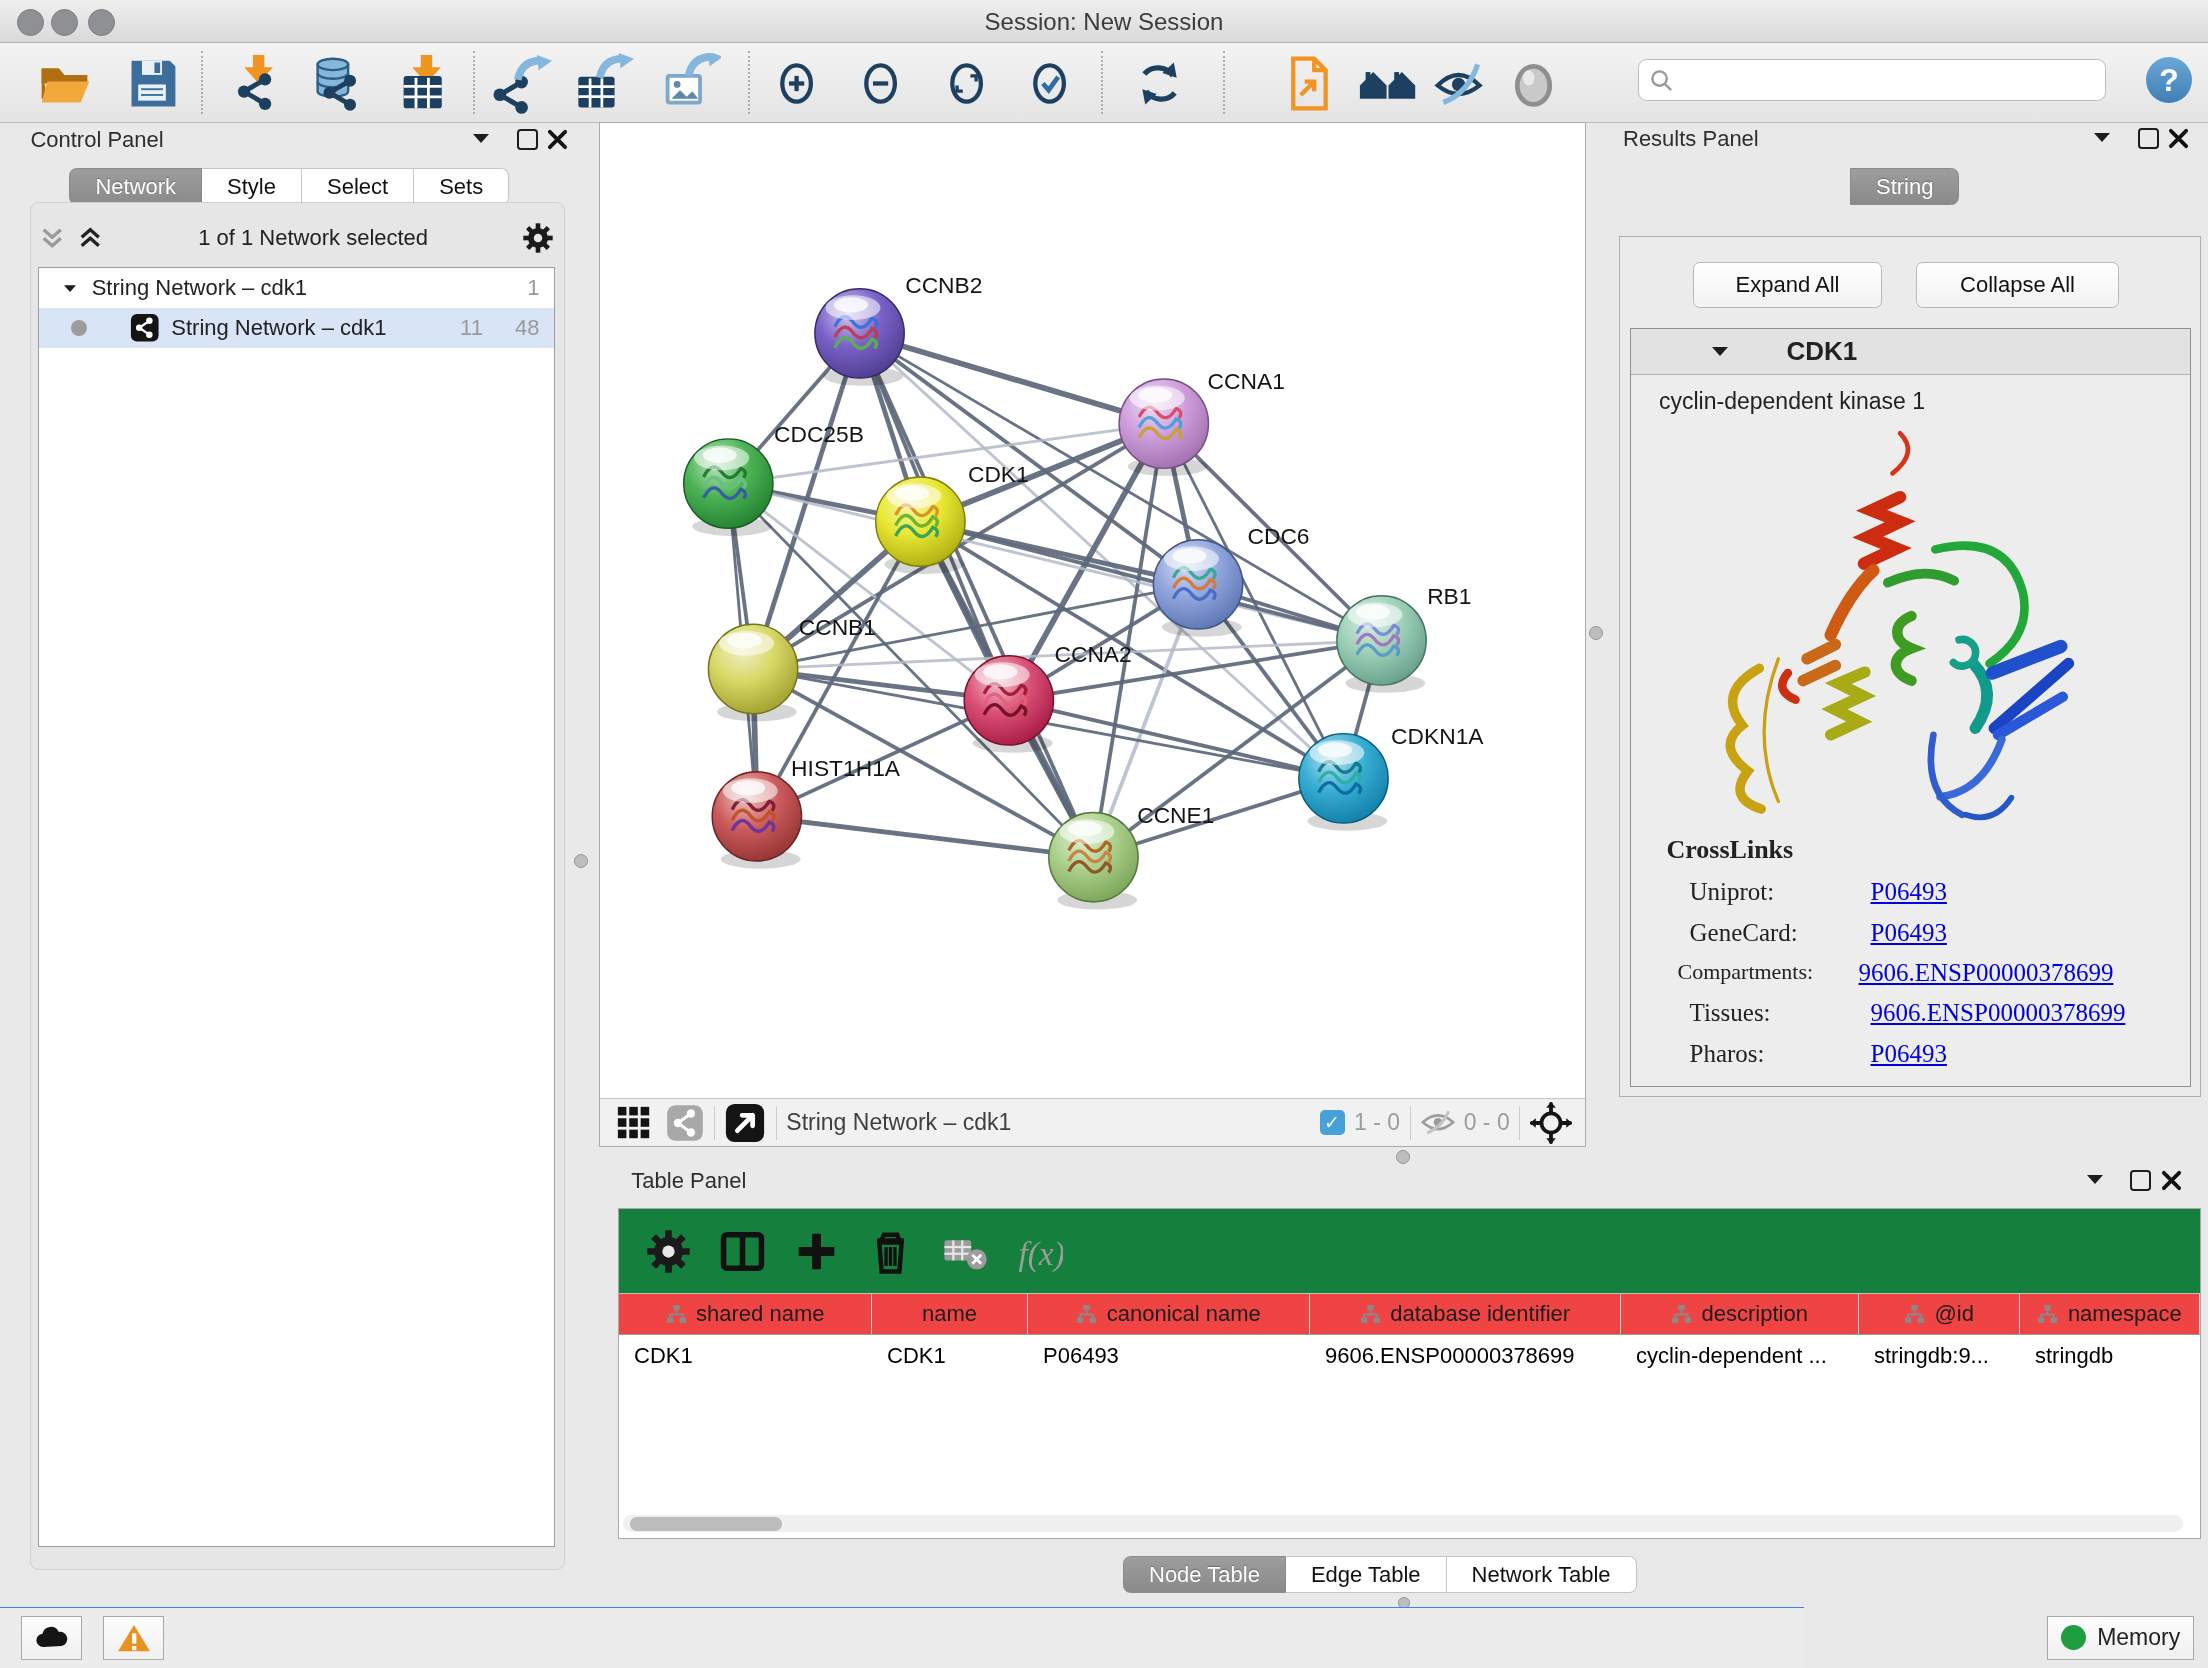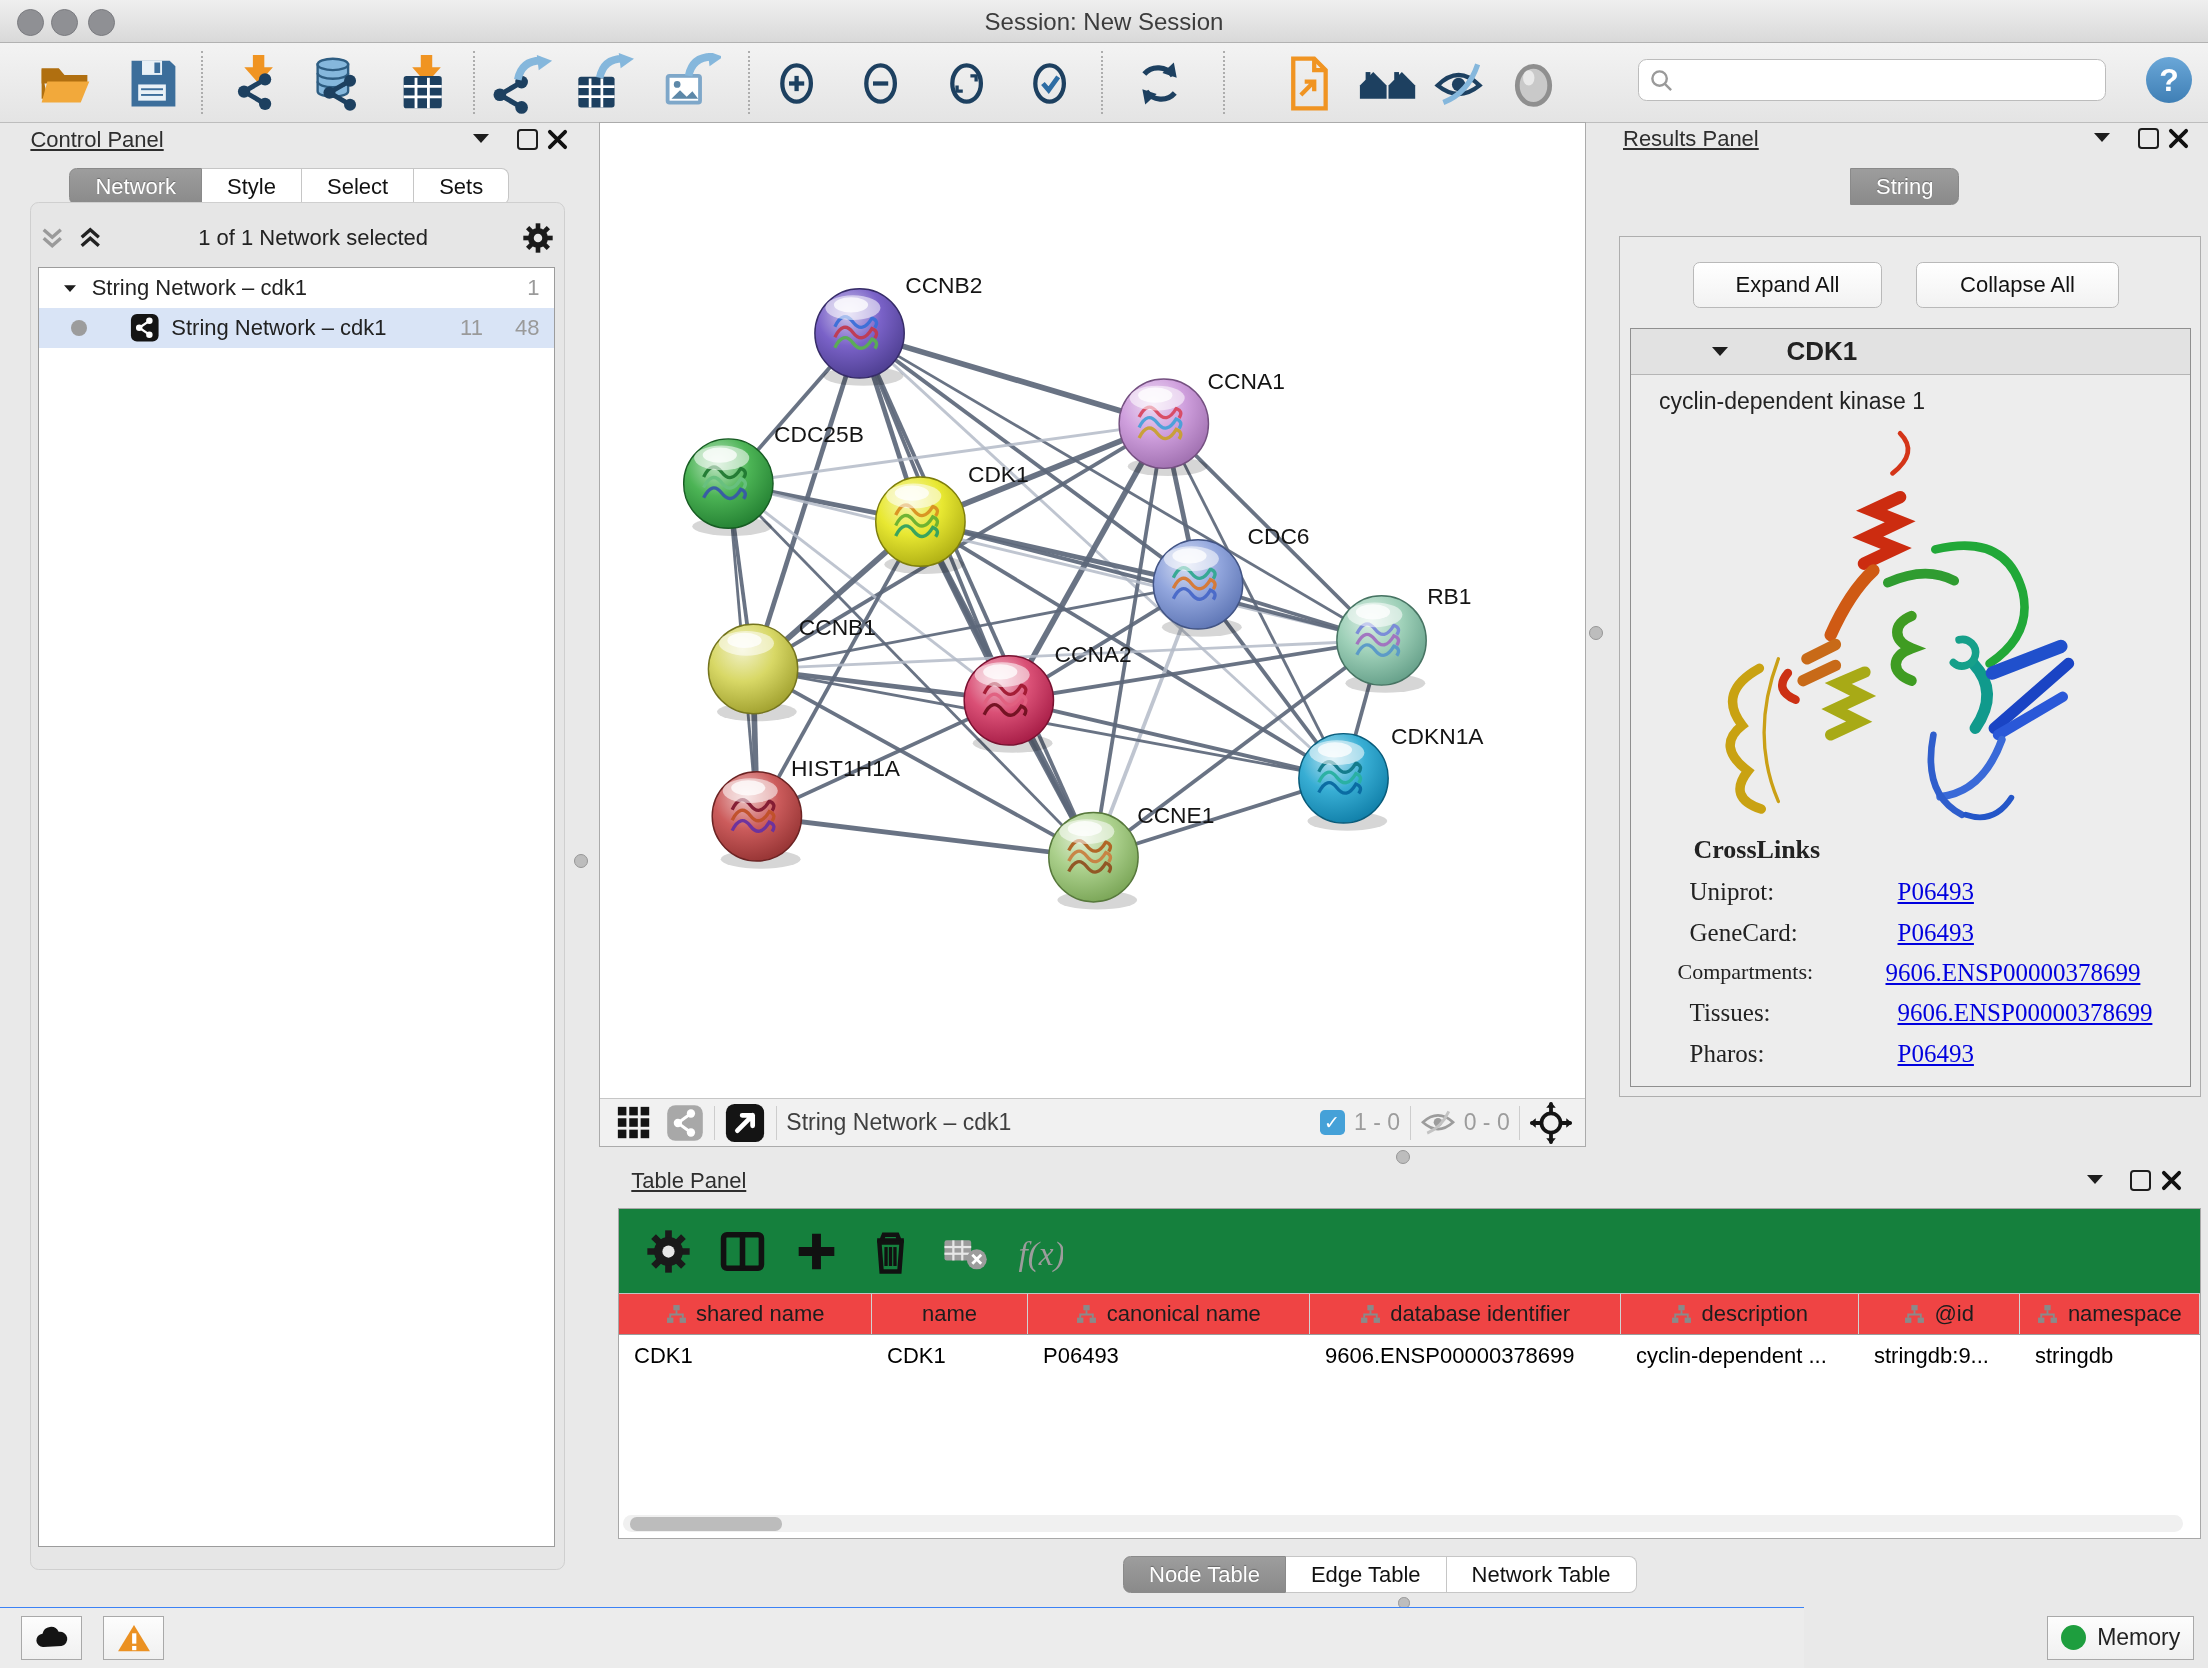--- a/index.html
+++ b/index.html
@@ -20,21 +20,21 @@
   
   .toolbar{left:0;top:43px;width:2208px;height:79px;
     background:linear-gradient(#f3f3f3,#e4e4e4);
     border-bottom:1px solid #bdbdbd;}
   .tb-icon{position:absolute;top:9.5px;width:61px;height:61px;cursor:pointer;}
   .tb-sep{position:absolute;top:7.6px;width:0;height:63px;border-left:2.9px dotted #adadad;}
   .searchbox{left:1638px;top:16px;width:468px;height:42px;background:#fff;
     border:1px solid #bcbcbc;border-radius:8.6px;display:flex;align-items:center;padding-left:9.5px;box-sizing:border-box;}
   .searchbox input{border:none;outline:none;font-size:21px;flex:1;background:transparent;margin-left:5.7px;font-family:inherit;}
   
-  .panel-title{font-size:22px;color:#2e2e2e;text-decoration:underline;}
+  .panel-title{font-size:22px;color:#2e2e2e;}
   .tri-down{width:0;height:0;border-left:8.6px solid transparent;border-right:8.6px solid transparent;border-top:9.5px solid #1d1d1d;display:inline-block;}
   .win-float{width:17px;height:17px;border:2.4px solid #1d1d1d;border-radius:3.8px;display:inline-block;}
   
   .seg{display:flex;}
   .seg .tab{height:35px;line-height:35px;text-align:center;font-size:22px;background:#fff;
      border:1px solid #c6c6c6;border-left:none;color:#111;cursor:pointer;padding:0 25px;}
   .seg .tab:first-child{border-left:1px solid #c6c6c6;border-radius:7.6px 0 0 7.6px;}
   .seg .tab:last-child{border-radius:0 7.6px 7.6px 0;}
   .seg .tab.sel{background:linear-gradient(#9d9d9d,#8a8a8a);color:#fff;border-color:#8a8a8a;
      text-shadow:0 -1px 1px rgba(0,0,0,.3);text-align:right;}
@@ -54,21 +54,21 @@
      border-top:1px solid #c6c6c6;display:flex;align-items:center;box-sizing:border-box;}
   .cb-sep{width:0;height:34px;border-left:1px solid #cdcdcd;margin:0 9.5px;}
   .checkbox{width:25px;height:25px;background:#45a1d8;border-radius:4.8px;color:#fff;font-size:19px;
      text-align:center;line-height:25px;font-weight:bold;}
   
   .results-outer{left:1619px;top:236px;width:582px;height:861px;background:#ebebeb;border:1px solid #aeaeae;box-sizing:border-box;}
   .btn{background:linear-gradient(#ffffff,#f2f2f2);border:1px solid #b9b9b9;border-radius:6.7px;
      font-size:22px;text-align:center;cursor:pointer;color:#111;}
   .entry-box{left:9.5px;top:91px;width:561px;height:759px;background:#ededed;border:1px solid #8f8f8f;box-sizing:border-box;position:absolute;overflow:hidden;}
   .entry-head{height:45px;background:#e2e2e2;border-bottom:1px solid #b5b5b5;display:flex;align-items:center;}
-  .serif{font-family:"Liberation Serif","DejaVu Serif",serif;margin-left:27px;}
+  .serif{font-family:"Liberation Serif","DejaVu Serif",serif;}
   .xlink{color:#0000de;text-decoration:underline;font-size:25px;cursor:pointer;}
   .xl-row{display:flex;margin-bottom:12.4px;}
   
   .table-outer{left:618px;top:1208px;width:1583px;height:331px;background:#fff;border:1px solid #a8a8a8;box-sizing:border-box;}
   .tbl-toolbar{height:84px;background:#15803d;border-bottom:1px solid #c2c2c2;display:flex;align-items:center;}
   .tt-icon{width:49px;height:49px;margin-left:25px;cursor:pointer;}
   .tbl-head{display:flex;height:40px;background:#ef4444;border-bottom:1px solid #9c9c9c;}
   .th-cell{display:flex;align-items:center;justify-content:center;font-size:22px;color:#1d1d1d;
      border-right:1px solid #d2d2d2;box-sizing:border-box;overflow:hidden;white-space:nowrap;gap:9.5px;}
   .tbl-row{display:flex;height:42px;}

